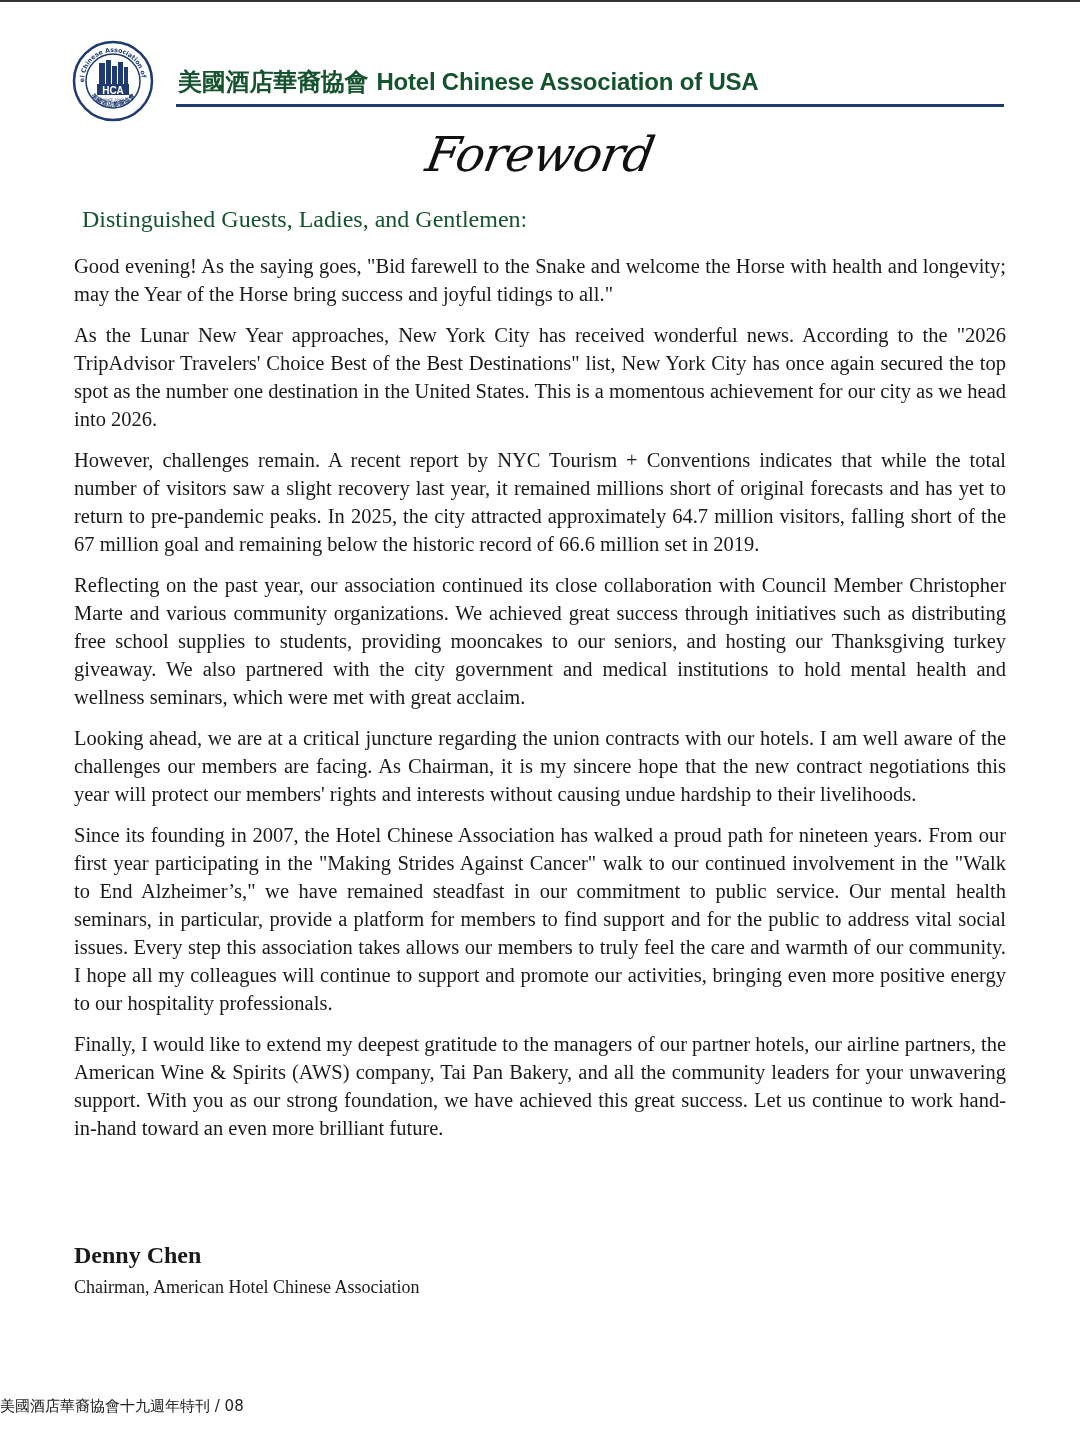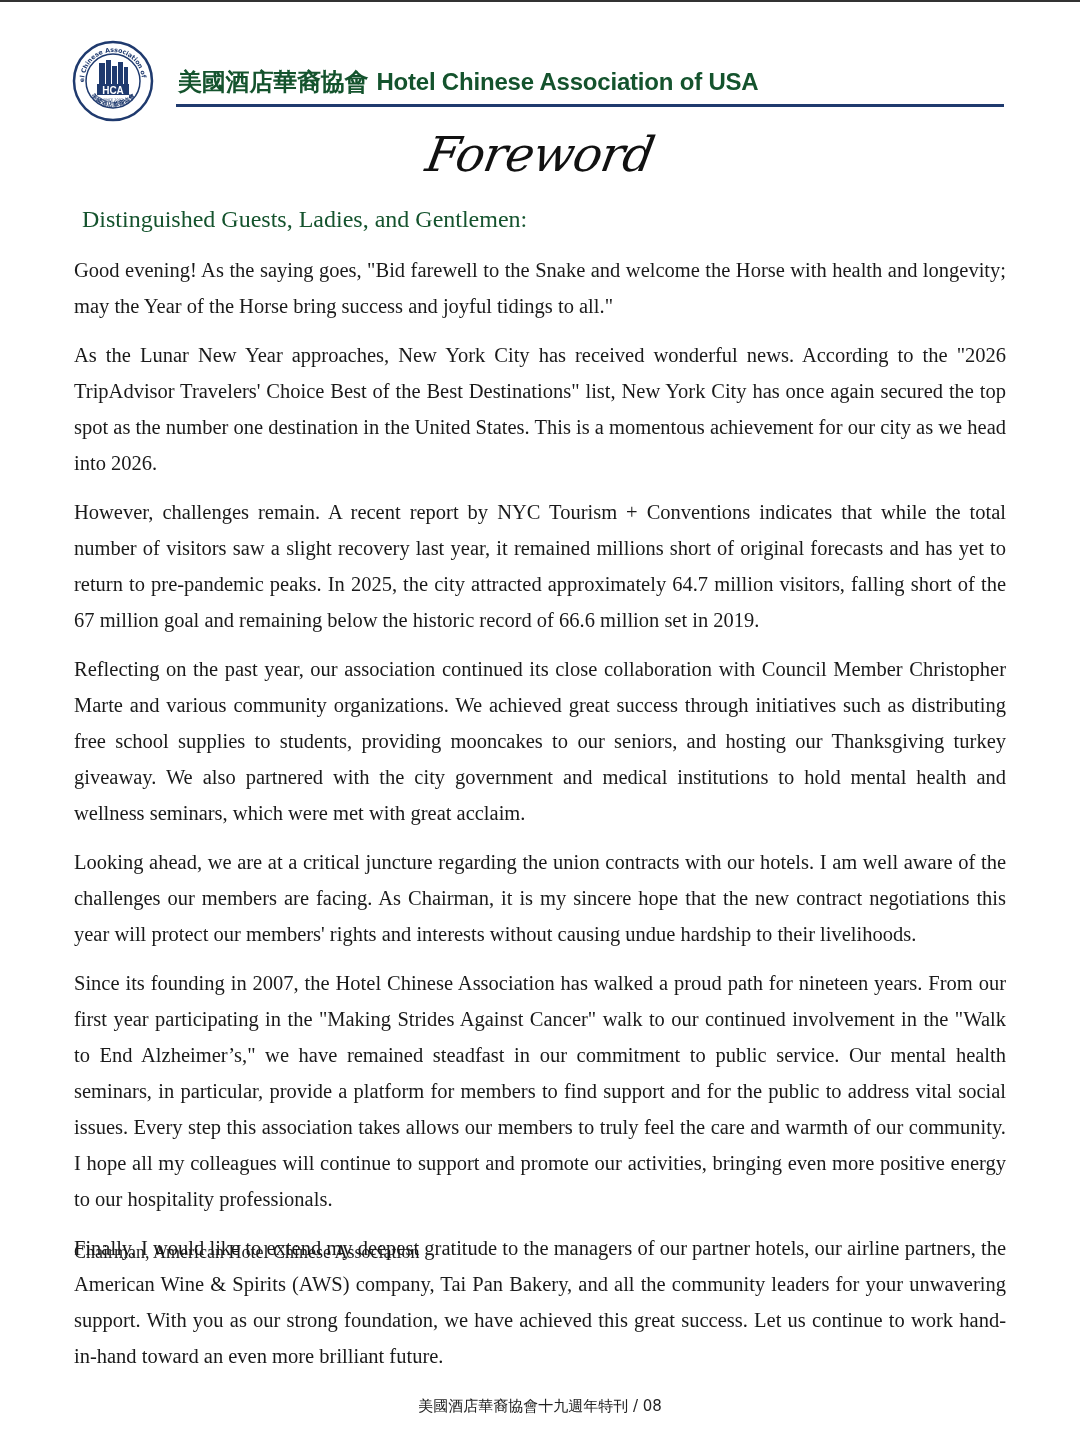--- a/index.html
+++ b/index.html
@@ -21,34 +21,34 @@
       background: #1f3a6e;
     }
     .foreword {
       position: absolute; left: 0; width: 1080px; top: 124px; text-align: center;
       font-family: "DejaVu Serif", serif; font-style: italic;
       font-size: 48px; color: #111; letter-spacing: -1px;
       transform: skewX(-10deg);
     }
     .body-text {
       position: absolute; left: 74px; width: 932px;
-      font-family: "Liberation Serif", serif; font-size: 20.5px; line-height: 36px;
+      font-family: "Liberation Serif", serif; font-size: 20.5px; line-height: 28px;
       color: #1a1a1a; text-align: justify;
     }
     .salutation {
       position: absolute; left: 74px; top: 204px;
       font-family: "Liberation Serif", serif; font-size: 24px; color: #14532d; margin-left: 8px;
     }
     .para { margin: 0 0 13px 0; }
     .signature { position: absolute; left: 74px; top: 1240px; font-family: "Liberation Serif", serif; color: #1a1a1a; }
     .sig-name { font-size: 24px; font-weight: bold; margin-bottom: 8px; }
     .sig-title { font-size: 18px; margin-bottom: 14px; }
     .sig-date { font-size: 18px; }
     .footer {
-      position: absolute; left: 0; width: 1080px; top: 1395px; text-align: center;
+      position: absolute; left: 0; width: 1080px; top: 1395px; 
       font-family: "DejaVu Sans", sans-serif; font-size: 15px; color: #222;
     }
   </style>
 </head>
 <body>
 
 <div class="header">
   <svg class="logo" viewBox="0 0 82 82">
     <circle cx="41" cy="41" r="39" fill="#fff" stroke="#1f3a6e" stroke-width="2.5"></circle>
     <circle cx="41" cy="41" r="27" fill="#fff" stroke="#1f3a6e" stroke-width="1.5"></circle>
@@ -85,19 +85,20 @@
   <p class="para">Good evening! As the saying goes, "Bid farewell to the Snake and welcome the Horse with health and longevity; may the Year of the Horse bring success and joyful tidings to all."</p>
   <p class="para">As the Lunar New Year approaches, New York City has received wonderful news. According to the "2026 TripAdvisor Travelers' Choice Best of the Best Destinations" list, New York City has once again secured the top spot as the number one destination in the United States. This is a momentous achievement for our city as we head into 2026.</p>
   <p class="para">However, challenges remain. A recent report by NYC Tourism + Conventions indicates that while the total number of visitors saw a slight recovery last year, it remained millions short of original forecasts and has yet to return to pre-pandemic peaks. In 2025, the city attracted approximately 64.7 million visitors, falling short of the 67 million goal and remaining below the historic record of 66.6 million set in 2019.</p>
   <p class="para">Reflecting on the past year, our association continued its close collaboration with Council Member Christopher Marte and various community organizations. We achieved great success through initiatives such as distributing free school supplies to students, providing mooncakes to our seniors, and hosting our Thanksgiving turkey giveaway. We also partnered with the city government and medical institutions to hold mental health and wellness seminars, which were met with great acclaim.</p>
   <p class="para">Looking ahead, we are at a critical juncture regarding the union contracts with our hotels. I am well aware of the challenges our members are facing. As Chairman, it is my sincere hope that the new contract negotiations this year will protect our members' rights and interests without causing undue hardship to their livelihoods.</p>
   <p class="para">Since its founding in 2007, the Hotel Chinese Association has walked a proud path for nineteen years. From our first year participating in the "Making Strides Against Cancer" walk to our continued involvement in the "Walk to End Alzheimer’s," we have remained steadfast in our commitment to public service. Our mental health seminars, in particular, provide a platform for members to find support and for the public to address vital social issues. Every step this association takes allows our members to truly feel the care and warmth of our community. I hope all my colleagues will continue to support and promote our activities, bringing even more positive energy to our hospitality professionals.</p>
   <p class="para">Finally, I would like to extend my deepest gratitude to the managers of our partner hotels, our airline partners, the American Wine &amp; Spirits (AWS) company, Tai Pan Bakery, and all the community leaders for your unwavering support. With you as our strong foundation, we have achieved this great success. Let us continue to work hand-in-hand toward an even more brilliant future.</p>
 </div>
 
 <div class="signature">
+  <div class="sig-name">Denny Chen</div>
   <div class="sig-title">Chairman, American Hotel Chinese Association</div>
 </div>
 
 <div class="footer">
   <span>美國酒店華裔協會十九週年特刊</span>
   <span>/ 08</span>
 </div>
 
 </body></html>

